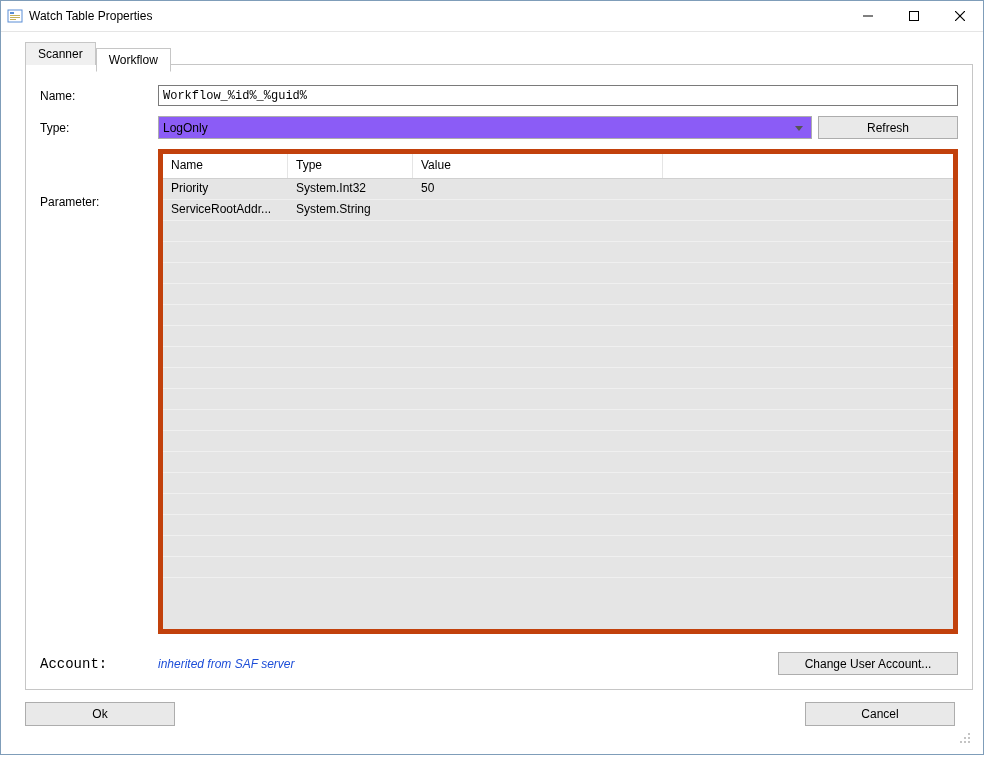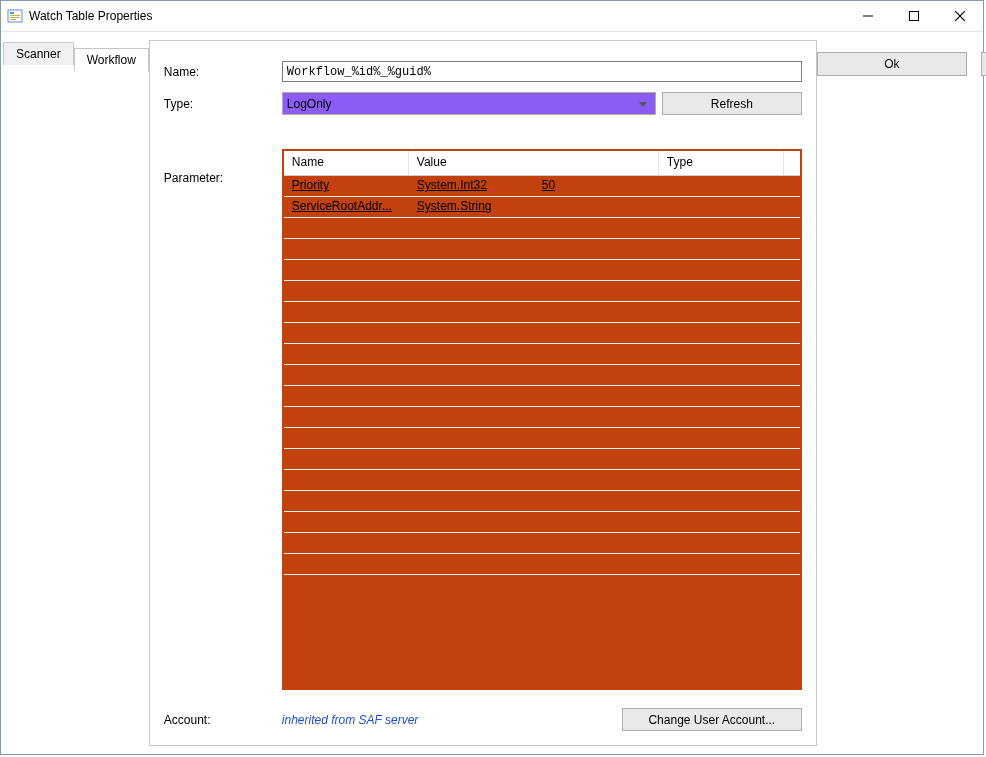--- a/index.html
+++ b/index.html
@@ -54,23 +54,23 @@
     display: flex;
     align-items: center;
     justify-content: center;
     color: #000;
   }
   .win-btn svg { pointer-events: none; }
 
   
   .client-area {
     flex: 1;
-    padding: 8px 10px 8px 2px;
-    display: flex;
-    flex-direction: row;
+    padding: 8px 10px 8px 24px;
+    display: flex;
+    flex-direction: column;
     box-sizing: border-box;
   }
   .tab-strip {
     display: flex;
     align-items: flex-end;
     height: 24px;
     position: relative;
   }
   .tab {
     padding: 4px 12px;
@@ -163,46 +163,44 @@
     flex: 1;
     margin-bottom: 12px;
   }
   .param-label {
     width: 118px;
     font-size: 12px;
     padding-top: 46px;
   }
   .grid-container {
     flex: 1;
-    border: 2px solid #c2410c;
-    background: #c2410c;
+    border: 5px solid #c2410c;
+    background: #e5e5e5;
     display: flex;
     flex-direction: column;
     overflow: hidden;
-    margin-top: 24px;
   }
   .grid-header {
     display: flex;
     height: 24px;
     background: #fff;
     border-bottom: 1px solid #d0d0d0;
   }
   .grid-header .col {
     padding: 4px 8px;
     font-size: 12px;
     border-right: 1px solid #e5e5e5;
     box-sizing: border-box;
     white-space: nowrap;
     overflow: hidden;
     text-overflow: ellipsis;
   }
   .grid-body {
     flex: 1;
     overflow: hidden;
-    text-decoration: underline;
   }
   .grid-row {
     display: flex;
     height: 20px;
     border-bottom: 1px solid #f0f0f0;
   }
   .grid-row .cell {
     padding: 2px 8px;
     font-size: 12px;
     box-sizing: border-box;
@@ -215,21 +213,22 @@
   .col-value { width: 250px; }
   .col-rest  { flex: 1; border-right: none !important; }
 
   .account-row {
     display: flex;
     align-items: center;
     margin-top: 6px;
   }
   .account-label {
     width: 118px;
-    font-size: 12px;
+    font-size: 14px;
+    font-family: Liberation Mono, monospace;
   }
   .account-value {
     flex: 1;
     font-style: italic;
     color: #1d4ed8;
   }
   .btn-change-account { width: 180px; }
 
   
   .footer {
@@ -313,22 +312,22 @@
           </div>
           <button class="btn btn-refresh">Refresh</button>
         </div>
       </div>
 
       <div class="param-row">
         <div class="param-label">Parameter:</div>
         <div class="grid-container">
           <div class="grid-header">
             <div class="col col-name">Name</div>
+            <div class="col col-type">Type</div>
             <div class="col col-value">Value</div>
-            <div class="col col-type">Type</div>
             <div class="col col-rest"></div>
           </div>
           <div class="grid-body" id="grid-body">
               <div class="grid-row">
                 <div class="cell col-name">Priority</div>
                 <div class="cell col-type">System.Int32</div>
                 <div class="cell col-value">50</div>
                 <div class="cell col-rest"></div>
               </div>
               <div class="grid-row">

